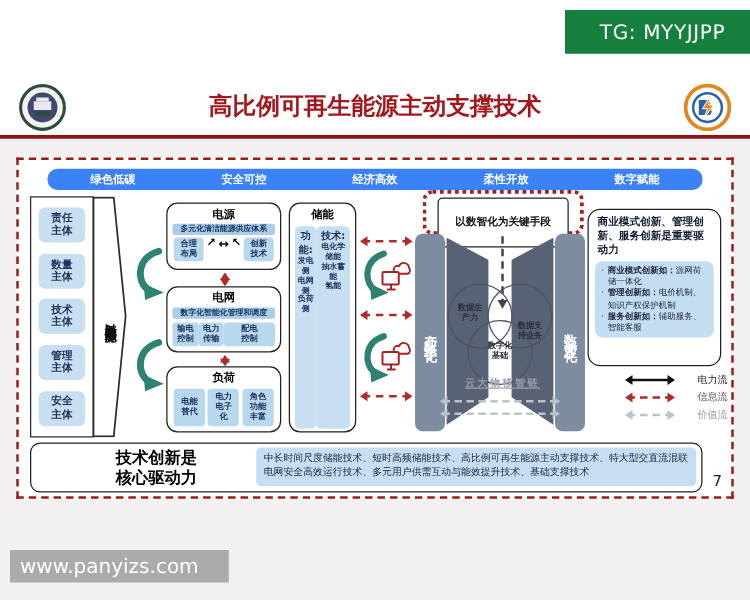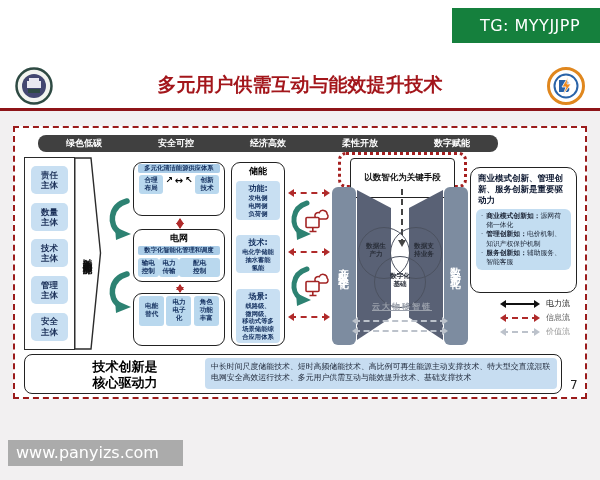--- a/index.html
+++ b/index.html
@@ -6,21 +6,21 @@
   body{width:600px;height:480px;background:#f2f0f1;font-family:"DejaVu Sans","Liberation Sans",sans-serif;position:relative;overflow:hidden;}
   .abs{position:absolute;box-sizing:border-box;}
   .pre{white-space:pre-line;}
   
   .header{left:0;top:0;width:600px;height:108px;background:#ffffff;}
   .tg-badge{left:452px;top:8px;width:156px;height:35px;background:#15803d;color:#fff;font-size:16px;line-height:35px;text-align:center;letter-spacing:.5px;}
   .slide-title{left:100px;top:72px;width:400px;text-align:center;font-size:19px;font-weight:bold;color:#a3161b;}
   .hr-line{left:0;top:108px;width:600px;height:3px;background:#8e1418;}
   
   .frame{left:13px;top:126px;width:574px;height:273px;background:#fff;border:2px dashed #9b1b1b;}
-  .topbar{left:38px;top:135px;width:460px;height:17px;background:#404040;border-radius:8px;display:flex;align-items:center;justify-content:space-around;}
+  .topbar{left:38px;top:135px;width:524px;height:17px;background:#3b82f6;border-radius:8px;display:flex;align-items:center;justify-content:space-around;}
   .topbar span{color:#fff;font-size:9px;font-weight:bold;}
   
   .subjects{left:24px;top:157px;width:51px;height:193px;background:#fff;border:1.3px solid #2b2b2b;display:flex;flex-direction:column;justify-content:space-around;align-items:center;padding:4px 0;}
   .subj{width:37px;height:28px;background:#c8dff2;border-radius:5px;font-size:8.5px;font-weight:bold;color:#1b2f57;display:flex;align-items:center;justify-content:center;text-align:center;line-height:1.2;}
   .pent-label{left:78px;top:163px;width:18px;height:182px;writing-mode:vertical-rl;text-orientation:upright;font-size:9.5px;font-weight:bold;color:#111;letter-spacing:1px;display:flex;align-items:center;justify-content:center;}
   
   .node{background:#fff;border:1.5px solid #222;border-radius:9px;}
   .node-title{text-align:center;font-weight:bold;font-size:9px;color:#000;margin-top:2px;}
   .bluebar{background:#abcde8;border-radius:2px;font-size:6.3px;font-weight:bold;color:#14305f;text-align:center;}
   .chip{background:#b9d8ee;border-radius:3px;font-size:6.6px;font-weight:bold;color:#14305f;display:flex;align-items:center;justify-content:center;text-align:center;line-height:1.2;}
@@ -50,21 +50,21 @@
   .keyframe{border:3px dotted #a51f1f;border-radius:8px;}
   .keybox{background:#fff;border:1.5px solid #222;border-radius:4px;font-size:8.5px;font-weight:bold;color:#111;display:flex;align-items:center;justify-content:center;}
   
   .rpanel{background:#fff;border:1.5px solid #222;border-radius:10px;}
   .rpanel-title{font-size:8.5px;font-weight:bold;color:#101b33;padding:5px 7px 3px 7px;line-height:1.3;}
   .rpanel-blue{background:#c3ddf1;border-radius:6px;margin:0 5px;padding:3px 4px;}
   .bullet{font-size:6.8px;color:#1c2536;line-height:1.35;display:flex;}
   .bullet .dot{margin:0 3px 0 1px;}
   .bullet .lead{font-weight:bold;}
   .legend-row{display:flex;align-items:center;}
-  .legend-lbl{font-size:8px;margin-left:8px;}
+  .legend-lbl{font-size:8px;margin-left:20px;}
   
   .bottombox{left:24px;top:354px;width:538px;height:40px;background:#fff;border:1.5px solid #222;border-radius:8px;}
   .bottom-title{left:35px;top:359px;width:180px;text-align:center;font-size:13px;font-weight:bold;color:#000;line-height:1.25;}
   .bottom-blue{left:205px;top:358px;width:352px;height:31px;background:#c7ddf1;border-radius:4px;font-size:7.9px;color:#1c2536;padding:3px 6px;line-height:1.4;}
   .pagenum{left:570px;top:378px;font-size:12px;color:#222;}
   .watermark{left:8px;top:440px;width:175px;height:26px;background:#ababab;color:#fff;font-size:16px;line-height:26px;padding-left:8px;}
   .icon-svg{overflow:visible;}
 </style>
 </head>
 <body>
@@ -79,21 +79,21 @@
   <rect x="14" y="11" width="10" height="3" fill="#e8e8f0"></rect>
   <rect x="13" y="22" width="12" height="4" fill="#2e4a43"></rect>
 </svg>
 
 <svg class="abs" style="left:547px;top:67px" width="38" height="38" viewBox="0 0 38 38">
   <circle cx="19" cy="19" r="17.5" fill="#fff" stroke="#e0871e" stroke-width="3"></circle>
   <circle cx="19" cy="19" r="11.5" fill="#fff" stroke="#2a63a8" stroke-width="2"></circle>
   <path d="M12 13 h8 a4 4 0 0 1 0 6 h-8 z M12 19 h9 a4 4 0 0 1 0 6 h-9 z" fill="#2a63a8"></path>
   <polygon points="21,10 15,20 19,20 16,28 24,17 20,17" fill="#ef8a1d" stroke="#fff" stroke-width="0.8"></polygon>
 </svg>
-<div class="abs slide-title">多元用户供需互动与能效提升技术</div>
+<div class="abs slide-title">高比例可再生能源主动支撑技术</div>
 <div class="abs hr-line"></div>
 
 <div class="abs frame"></div>
 
 <div class="abs topbar">
   <span>绿色低碳</span>
   <span>安全可控</span>
   <span>经济高效</span>
   <span>柔性开放</span>
   <span>数字赋能</span>
@@ -119,20 +119,21 @@
 <svg class="abs icon-svg" style="left:103px;top:197px" width="30" height="42" viewBox="0 0 30 42">
   <path d="M24 4 C 6 9, 6 29, 16 35" fill="none" stroke="#2d8272" stroke-width="5.5" stroke-linecap="round"></path>
   <polygon points="12,30 28,37 13,43" fill="#2d8272"></polygon>
 </svg>
 <svg class="abs icon-svg" style="left:103px;top:270px" width="30" height="42" viewBox="0 0 30 42">
   <path d="M24 4 C 6 9, 6 29, 16 35" fill="none" stroke="#2d8272" stroke-width="5.5" stroke-linecap="round"></path>
   <polygon points="12,30 28,37 13,43" fill="#2d8272"></polygon>
 </svg>
 
 <div class="abs node" style="left:133px;top:162px;width:92px;height:54px">
+  <div class="node-title">电源</div>
   <div class="bluebar" style="margin:1px 4px">多元化清洁能源供应体系</div>
   <div style="display:flex;justify-content:space-between;padding:1px 5px">
     <div class="chip pre" style="width:24px;height:19px">合理
 布局</div>
     <span style="font-size:9px;font-weight:bold">↗</span>
     <span style="font-size:10px;font-weight:bold">↔</span>
     <span style="font-size:9px;font-weight:bold">↖</span>
     <div class="chip pre" style="width:24px;height:19px">创新
 技术</div>
   </div>
@@ -149,55 +150,48 @@
     <div class="chip pre" style="width:25px;height:19px">电力
 传输</div>
     <div class="chip pre" style="width:49px;height:19px">配电
 控制</div>
   </div>
 </div>
 
 <div class="abs arr-v red" style="left:179px;top:285px;height:7px"></div>
 
 <div class="abs node" style="left:133px;top:293px;width:92px;height:53px">
+  <div class="node-title">负荷</div>
   <div style="display:flex;justify-content:space-around;align-items:center;padding:2px 4px">
     <div class="chip pre" style="width:25px;height:30px">电能
 替代</div>
     <div class="chip pre" style="width:25px;height:30px">电力
 电子
 化</div>
     <div class="chip pre" style="width:25px;height:30px">角色
 功能
 丰富</div>
   </div>
 </div>
 
 <div class="abs node" style="left:231px;top:162px;width:54px;height:184px">
   <div class="node-title">储能</div>
-  <div style="display:flex;flex-direction:column;justify-content:space-between;height:162px;padding:3px 4px 0 4px">
+  <div style="display:flex;flex-direction:row;justify-content:space-between;height:162px;padding:3px 4px 0 4px">
     <div class="sgroup">
       <div class="lbl">功能:</div>
       <div class="bod pre">发电侧
 电网侧
 负荷侧</div>
     </div>
     <div class="sgroup">
       <div class="lbl">技术:</div>
       <div class="bod pre">电化学储能
 抽水蓄能
 氢能</div>
     </div>
-    <div class="sgroup">
-      <div class="lbl">场景:</div>
-      <div class="bod pre">线路级、
-微网级、
-移动式等多
-场景储能综
-合应用体系</div>
-    </div>
   </div>
 </div>
 
 <div class="abs arr-h red" style="left:290px;top:192px;width:38px"></div>
 <div class="abs arr-h red" style="left:290px;top:251px;width:38px"></div>
 <div class="abs arr-h red" style="left:290px;top:316px;width:38px"></div>
 
 <svg class="abs icon-svg" style="left:286px;top:200px" width="26" height="38" viewBox="0 0 26 38">
   <path d="M21 3 C 5 8, 5 26, 14 32" fill="none" stroke="#2d8272" stroke-width="5" stroke-linecap="round"></path>
   <polygon points="10,27 25,34 11,40" fill="#2d8272"></polygon>
@@ -225,21 +219,21 @@
 <div class="abs vbar" style="left:332px;top:187px;height:158px">产业数字化</div>
 <div class="abs vbar" style="left:444px;top:187px;height:158px">数字产业化</div>
 <div class="abs wall left" style="left:357px;top:190px;width:34px;height:150px"></div>
 <div class="abs wall right" style="left:409px;top:190px;width:34px;height:150px"></div>
 
 <div class="abs circle" style="left:358px;top:227px"></div>
 <div class="abs circle" style="left:390px;top:227px"></div>
 <div class="abs circle" style="left:374px;top:256px"></div>
 <div class="abs venn-lbl pre" style="left:360px;top:242px;width:32px">数据生
 产力</div>
-<div class="abs venn-lbl pre" style="left:408px;top:242px;width:32px">数据支
+<div class="abs venn-lbl pre" style="left:408px;top:256px;width:32px">数据支
 持业务</div>
 <div class="abs venn-lbl pre" style="left:384px;top:272px;width:32px">数字化
 基础</div>
 <div class="abs foundation" style="left:372px;top:301px">云大物移智链</div>
 
 <div class="abs arr-h grayc" style="left:354px;top:320px;width:92px"></div>
 <div class="abs arr-h grayc" style="left:354px;top:330px;width:92px"></div>
 
 <div class="abs rpanel" style="left:470px;top:167px;width:107px;height:126px">
   <div class="rpanel-title">商业模式创新、管理创新、服务创新是重要驱动力</div>

